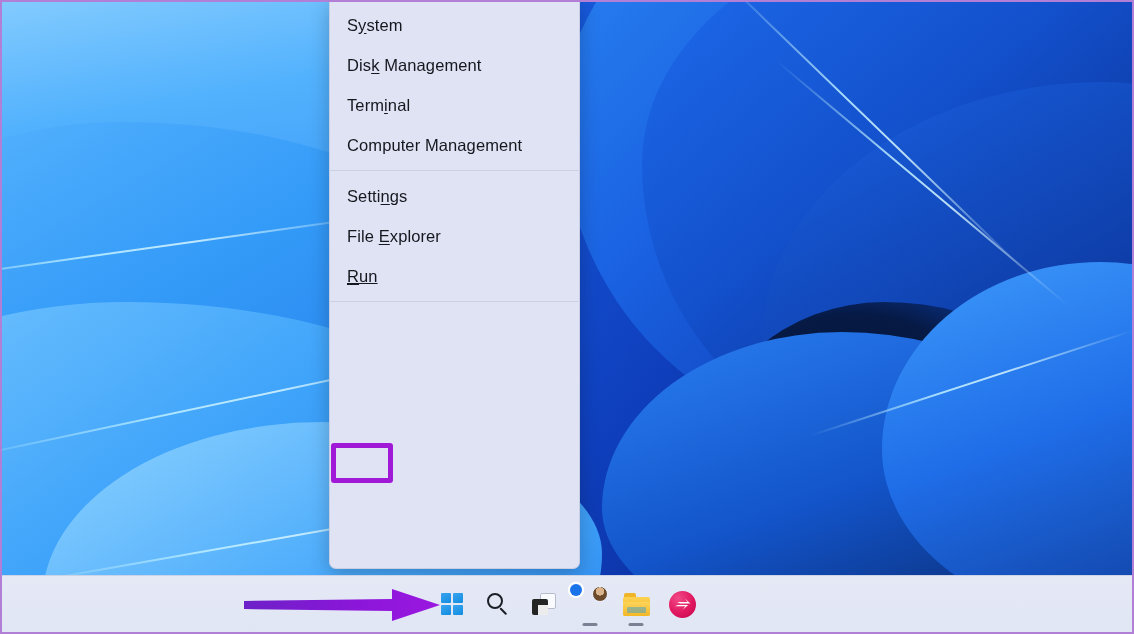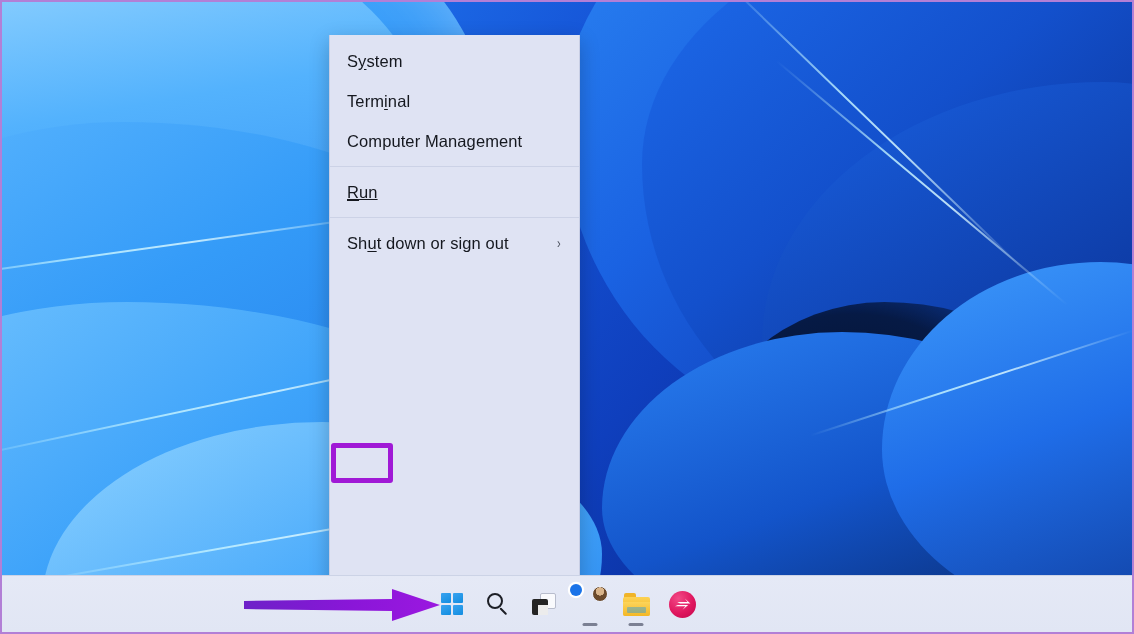--- a/index.html
+++ b/index.html
@@ -106,21 +106,20 @@
     top: -3px;
     width: 251px;
     height: 570px;
     background: #dfe3f3;
     border: 1px solid #c8cee4;
     border-top: none;
     border-radius: 0 0 7px 7px;
     box-shadow: 0 6px 20px rgba(0,0,0,.22);
     padding-top: 3px;
     overflow: hidden;
-    margin-top: 36px;
   }
   .menu-group { padding: 3px 0; }
   .menu-item {
     height: 40px;
     display: flex;
     align-items: center;
     justify-content: space-between;
     padding: 0 14px 0 17px;
     font-size: 16.5px;
     color: #15181f;
@@ -262,42 +261,47 @@
     <div class="edge" style="left:800px; top:380px; width:340px; transform:rotate(-18deg);"></div>
   </div>
 
   <div id="winx-menu">
 
     <div class="menu-group">
       <div class="menu-item">
         <span class="lbl"><span>S<u>y</u>stem</span></span>
       </div>
       <div class="menu-item">
+        <span class="lbl"><span>Dis<u>k</u> Management</span></span>
+      </div>
+      <div class="menu-item">
         <span class="lbl"><span>Term<u>i</u>nal</span></span>
       </div>
       <div class="menu-item">
         <span class="lbl"><span>Computer Mana<u>g</u>ement</span></span>
       </div>
     </div>
 
     <div class="menu-sep"></div>
 
     <div class="menu-group">
+      <div class="menu-item">
+        <span class="lbl"><span>Setti<u>n</u>gs</span></span>
+      </div>
+      <div class="menu-item">
+        <span class="lbl"><span>File <u>E</u>xplorer</span></span>
+      </div>
       <div class="menu-item annotated">
         <span class="lbl"><span><u>R</u>un</span></span>
       </div>
     </div>
 
     <div class="menu-sep"></div>
 
     <div class="menu-group">
-      <div class="menu-item">
-        <span class="lbl"><span>Sh<u>u</u>t down or sign out</span></span>
-        <span class="chev">›</span>
-      </div>
     </div>
   </div>
 
   <div id="run-annotation"></div>
 
   <div id="taskbar">
 
     <div class="tb-btn">
       <span class="win-logo">
         <i></i>

